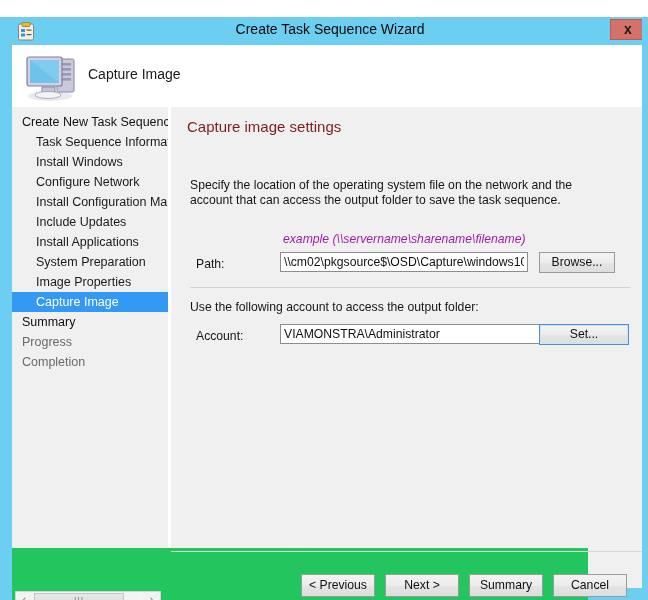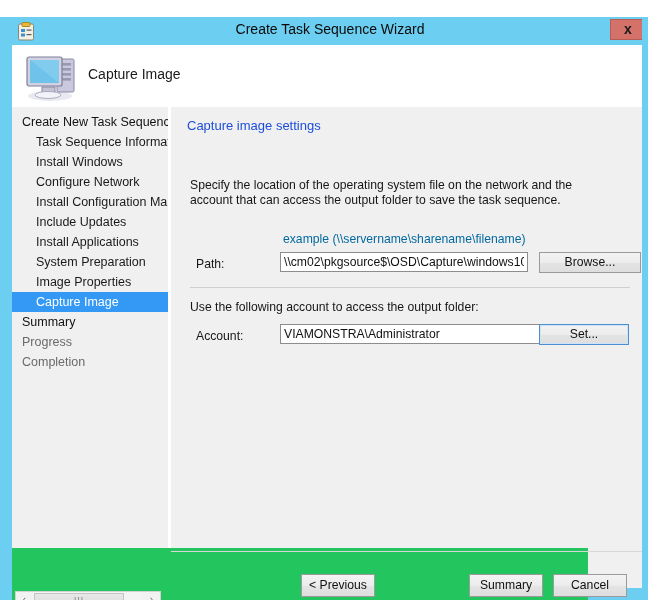--- a/index.html
+++ b/index.html
@@ -127,36 +127,37 @@
 
   
   .main {
     position: absolute;
     left: 159px; top: 0;
     width: 477px; height: 481px;
   }
   .main-heading {
     position: absolute;
     left: 16px; top: 11px;
-    font-size: 13px;
-    color: #1d4ed8;
+    font-size: 15px;
+    color: #7f1d1d;
   }
   .intro-text {
     position: absolute;
     left: 19px; top: 71px;
     width: 425px;
     font-size: 12.2px;
     color: #161616;
     line-height: 15px;
   }
   .example-text {
     position: absolute;
     left: 112px; top: 125px;
     font-size: 12.2px;
-    color: #0369a1;
+    color: #a21caf;
+    font-style: italic;
   }
   .field-label {
     position: absolute;
     font-size: 12.2px;
     color: #161616;
   }
   .text-input {
     position: absolute;
     background: #ffffff;
     border: 1px solid #8d8d8d;
@@ -311,36 +312,37 @@
     <div class="main">
 
       <div class="main-heading">Capture image settings</div>
 
       <div class="intro-text">Specify the location of the operating system file on the network and the account that can access the output folder to save the task sequence.</div>
 
       <div class="example-text">example (\\servername\sharename\filename)</div>
 
       <div class="field-label" style="left:25px; top:150px;">Path:</div>
       <input class="text-input" style="left: 109px; top: 145px; width: 248px;" value="\\cm02\pkgsource$\OSD\Capture\windows10.wim">
-      <div class="btn" style="left:368px; top:145px; width:102px; height:21px; line-height:19px;">Browse...</div>
+      <div class="btn" style="left:368px; top:145px; width:76px; height:21px; line-height:19px;">Browse...</div>
 
       <div class="hsep" style="left:19px; top:180px; width:440px;"></div>
 
       <div class="field-label" style="left:19px; top:193px;text-align:right;">Use the following account to access the output folder:</div>
 
       <div class="field-label" style="left:25px; top:222px;">Account:</div>
       <input class="text-input" style="left: 109px; top: 217px; width: 287px;" value="VIAMONSTRA\Administrator">
       <div class="btn focused" style="left:368px; top:217px; width:90px; height:21px; line-height:19px;">Set...</div>
 
     </div>
   </div>
 
   <div class="footer">
     <div class="footer-sep"></div>
     <div class="btn" style="left:289px;">&lt; Previous</div>
+    <div class="btn" style="left:373px;">Next &gt;</div>
     <div class="btn" style="left:457px;">Summary</div>
     <div class="btn" style="left:541px;">Cancel</div>
   </div>
 
   <div class="scrollbar">
     <div class="sb-arrow left">‹</div>
     <div class="sb-thumb">
       <span class="sb-grip">|||</span>
     </div>
     <div class="sb-arrow right">›</div>

